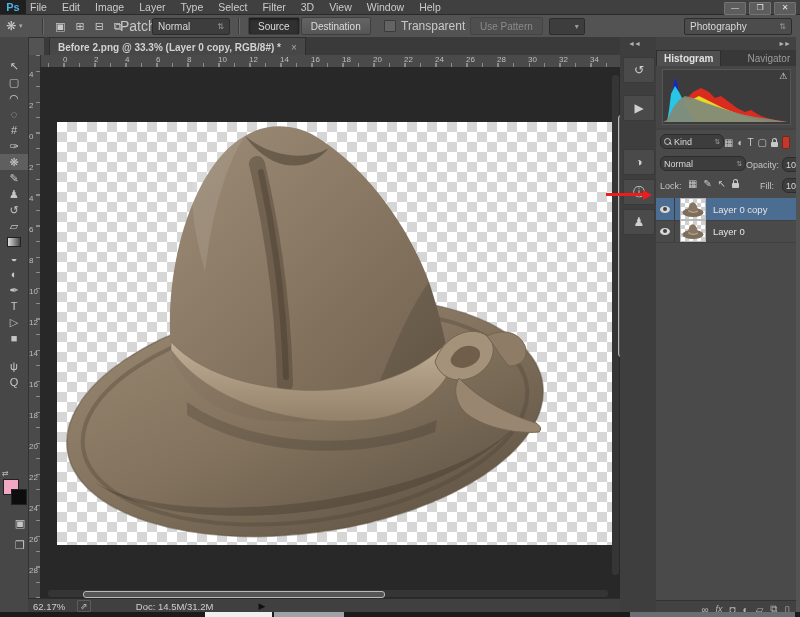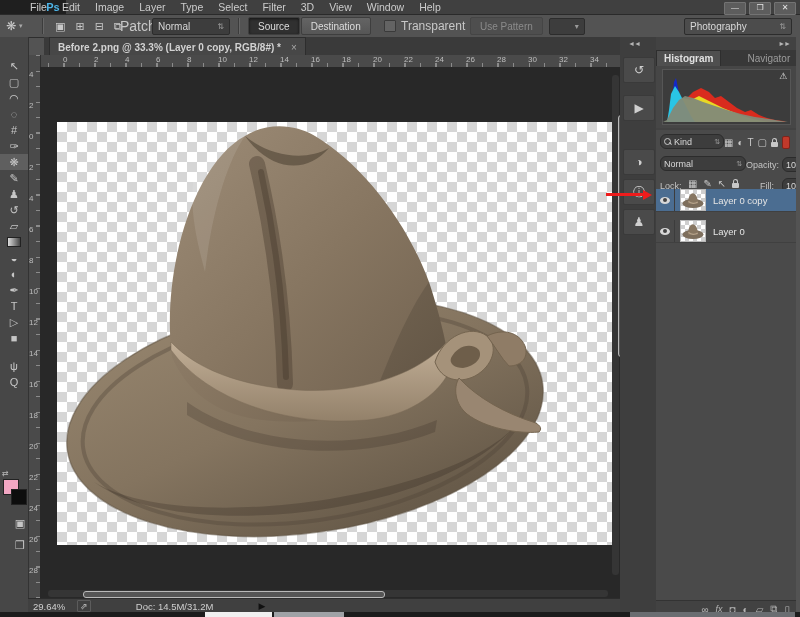--- a/index.html
+++ b/index.html
@@ -127,21 +127,21 @@
     border-top:5px solid transparent;border-bottom:5px solid transparent;}
   
   #right-edge{left:796px;top:37px;width:4px;height:580px;background:#535353;}
   #taskbar{left:0;top:612px;width:800px;height:5px;background:#1c1c1c;}
   .tb-block{position:absolute;top:0;height:5px;}
 </style>
 </head>
 <body>
 
 <div class="abs" id="menubar">
-  <div class="abs" id="ps-logo" style="color: rgb(77, 180, 231); padding-left: 40px;">Ps</div>
+  <div class="abs" id="ps-logo" style="color: rgb(77, 180, 231);">Ps</div>
   <div class="abs" id="menu-items">
       <span class="menu-item">File</span>
       <span class="menu-item">Edit</span>
       <span class="menu-item">Image</span>
       <span class="menu-item">Layer</span>
       <span class="menu-item">Type</span>
       <span class="menu-item">Select</span>
       <span class="menu-item">Filter</span>
       <span class="menu-item">3D</span>
       <span class="menu-item">View</span>
@@ -375,21 +375,21 @@
   </div>
   <div class="abs vscroll">
       <div class="thumb"></div>
     </div>
   <div class="abs hscroll">
       <div class="thumb"></div>
     </div>
 </div>
 
 <div class="abs" id="statusbar">
-  <span class="zoom">29.64%</span>
+  <span class="zoom">62.17%</span>
   <span class="export">⇗</span>
   <span class="doc">Doc: 14.5M/31.2M</span>
   <span class="flyout">▶</span>
 </div>
 
 <div class="abs" id="dock-strip">
   <div class="abs" id="strip-collapse">◄◄</div>
 <div class="strip-icon" style="top: 20px;">
       <span>↺</span>
     </div>
@@ -465,21 +465,21 @@
         <span>✎</span>
         <span>↖</span>
         <div class="padlock"></div>
       </div>
     <div id="fill-label" style="left:104px;top:51px;left:104px;">Fill:</div>
     <div class="mini-well" style="left:126px;top:48px;">
       <span>100%</span>
 
     </div>
 
-    <div class="layer-row selected" style="top: 59px; background: rgb(75, 109, 145);">
+    <div class="layer-row selected" style="top: 68px; background: rgb(75, 109, 145);">
       <div class="eye-cell">
           <div class="eye"></div>
         </div>
       <div class="thumb">
         <svg width="24" height="20" viewBox="0 0 24 20">
             <ellipse cx="12" cy="13.5" rx="10.5" ry="4.5" fill="#7d6e5c"></ellipse>
             <path d="M7,14 C7,7 9,3.6 12,3.2 C15,3.8 17,8 17,14 Z" fill="#877661"></path>
             <path d="M7.4,11.5 C10,13.6 14,13.8 16.8,12" stroke="#b4a189" stroke-width="1.4" fill="none"></path>
           </svg>
       </div>

